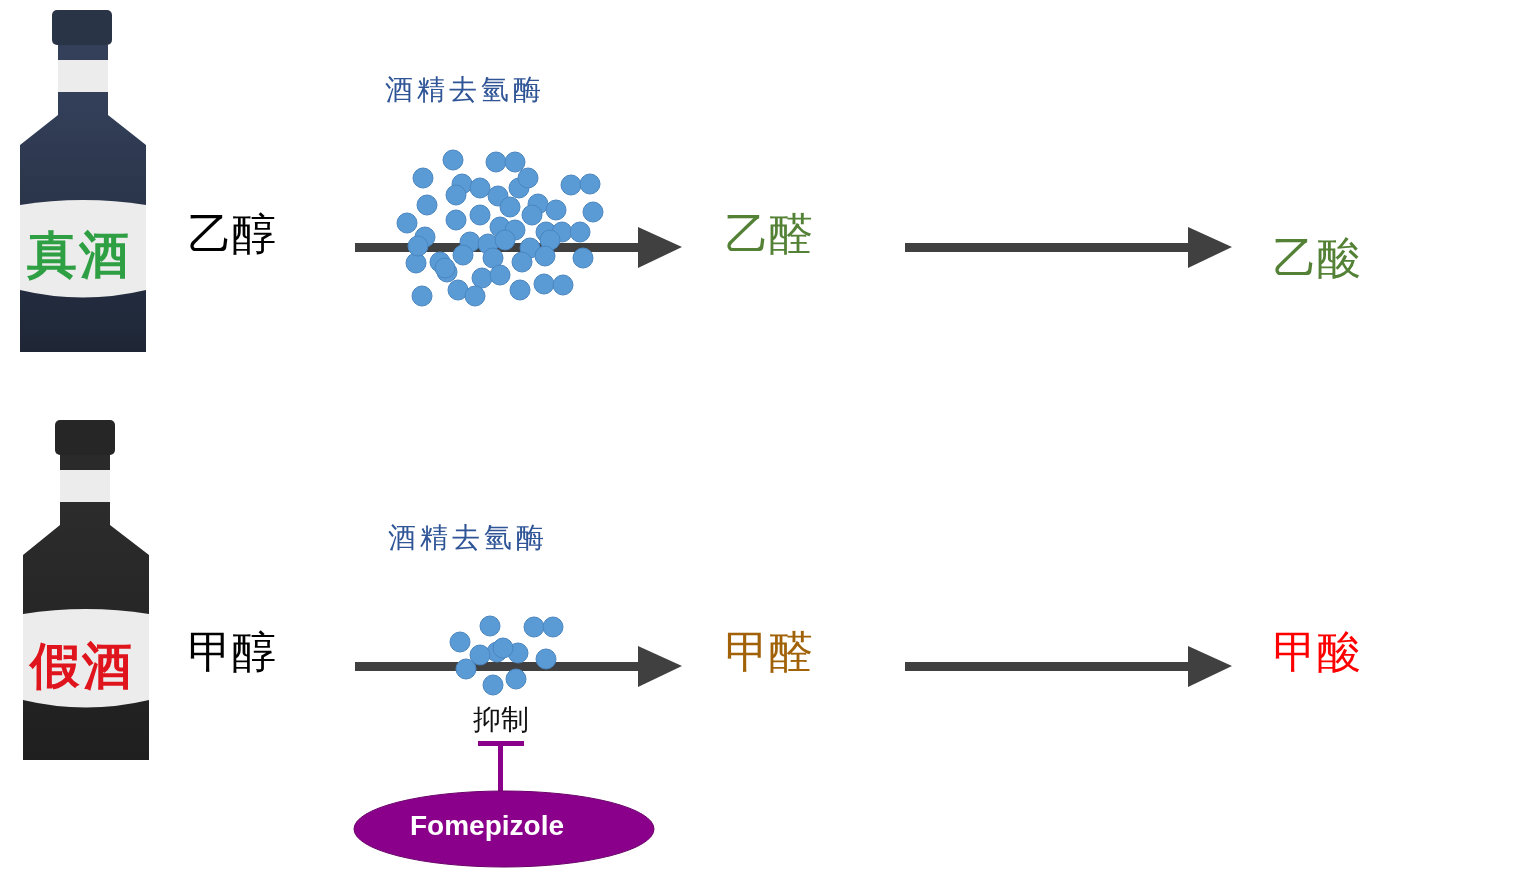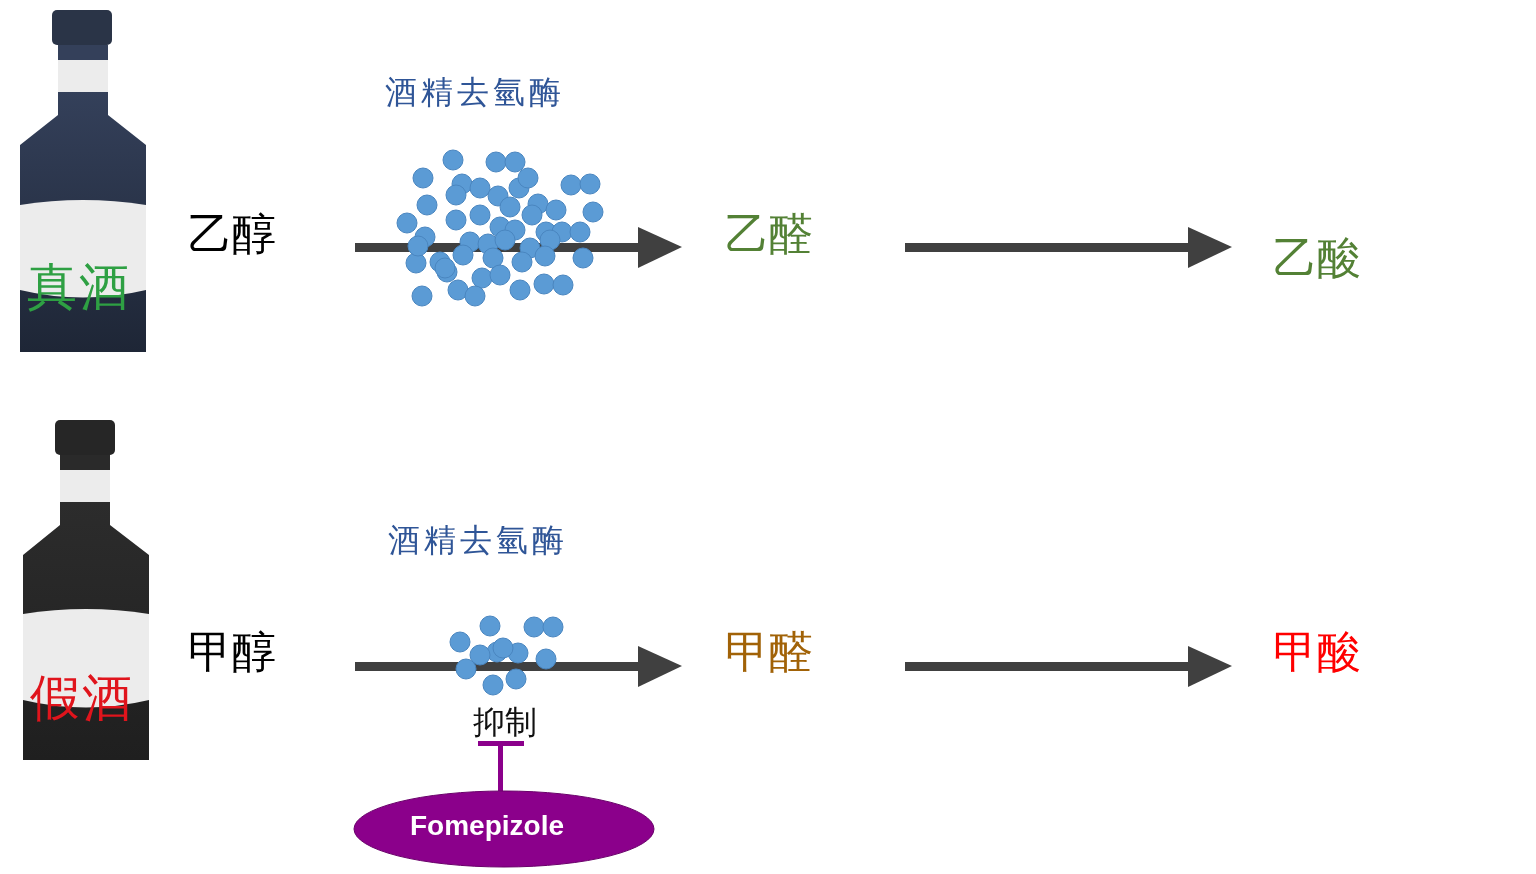--- a/index.html
+++ b/index.html
@@ -1,24 +1,24 @@
 <!DOCTYPE html>
 <html><head>
 <meta charset="utf-8">
 <style>
   html, body { margin: 0; padding: 0; background: #ffffff; }
   body { width: 1536px; height: 874px; position: relative; overflow: hidden;
          font-family: "DejaVu Sans", sans-serif; }
   svg.overlay { position: absolute; left: 0; top: 0; }
-  .bottle-label-text { position: absolute; font-size: 50px; font-weight: normal;
-         letter-spacing: 2px; white-space: nowrap; margin-top: 32px; }
+  .bottle-label-text { position: absolute; font-size: 50px; font-weight: bold;
+         letter-spacing: 2px; white-space: nowrap; }
   .chem { position: absolute; font-size: 44px; white-space: nowrap; line-height: 1; }
-  .enzyme-label { position: absolute; font-size: 32px; color: #2f5597; white-space: nowrap;
+  .enzyme-label { position: absolute; font-size: 28px; color: #2f5597; white-space: nowrap;
          letter-spacing: 4px; line-height: 1; }
-  .inhibit-label { position: absolute; font-size: 32px; color: #111; white-space: nowrap; }
+  .inhibit-label { position: absolute; font-size: 28px; color: #111; white-space: nowrap; }
   .drug-label { position: absolute; font-size: 28px; font-weight: bold; color: #ffffff;
          white-space: nowrap; font-family: "Liberation Sans", sans-serif; }
 </style>
 </head>
 <body>
 
 <svg class="overlay" width="1536" height="874" viewBox="0 0 1536 874">
   <defs>
     <linearGradient id="b1" x1="0" y1="0" x2="0" y2="1">
       <stop offset="0" stop-color="#34405a"></stop>

